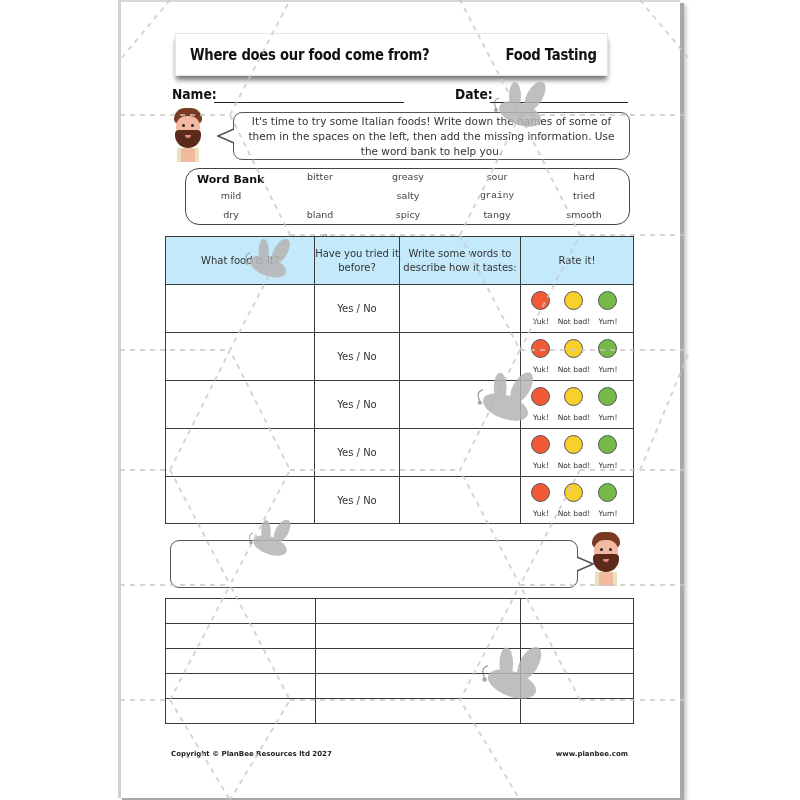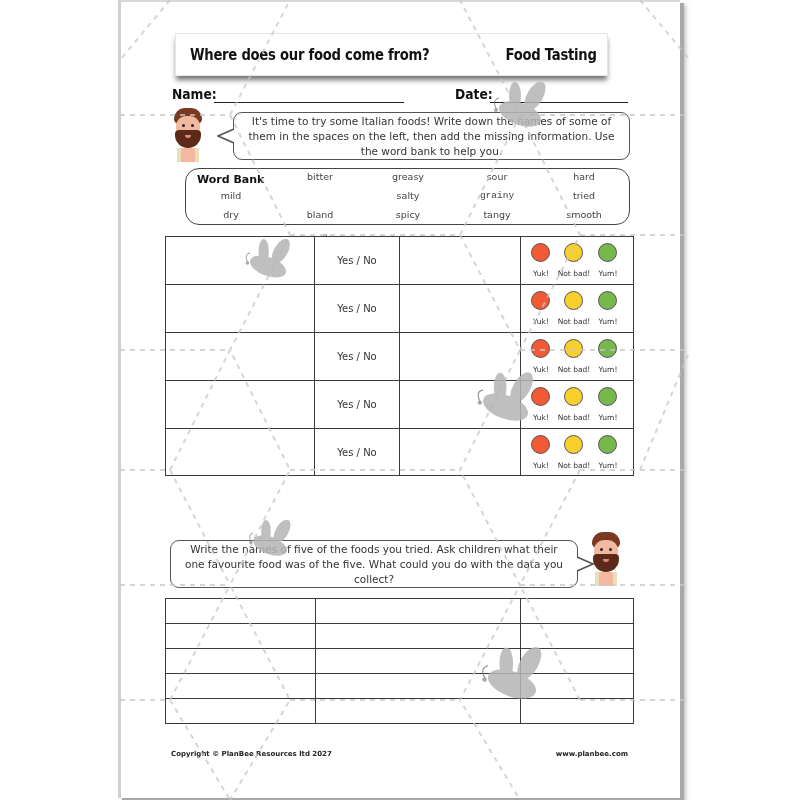--- a/index.html
+++ b/index.html
@@ -130,20 +130,26 @@
 </div>
 
 <table class="grid" style="left:165px; top:236px; width:468px;">
   <colgroup>
       <col style="width:149px">
       <col style="width:85px">
       <col style="width:121px">
       <col style="width:113px">
     </colgroup>
   <tbody>
+      <tr style="height:48px;">
+    <th>What food is it?</th>
+    <th>Have you tried it before?</th>
+    <th>Write some words to describe how it tastes:</th>
+    <th>Rate it!</th>
+  </tr>
   <tr style="height:48px;">
     <td></td>
     <td class="yesno">Yes / No</td>
     <td></td>
     <td class="rate-cell">
       <div class="dot" style="left:10px; background:#f25a35;"></div>
       <div class="dot" style="left:43px; background:#f9cf2b;"></div>
       <div class="dot" style="left:77px; background:#76b94b;"></div>
       <span class="dot-label" style="left:20px;">Yuk!</span>
       <span class="dot-label" style="left:53px;">Not bad!</span>
@@ -203,21 +209,20 @@
     </td>
   </tr>
 </tbody>
   </table>
 
 <div class="bubble" style="left:170px; top:540px; width:408px; height:48px;">
   <svg class="tail" style="right:-17px; top:14px;" viewBox="0 0 18 18">
     <polyline points="1,2 17,9 1,16" fill="#fff" stroke="#555" stroke-width="1.5"></polyline>
     <line x1="0.5" y1="3" x2="0.5" y2="15" stroke="#fff" stroke-width="2"></line>
   </svg>
-  <span>Write the names of five of the foods you tried. Ask children what their one favourite food was of the five. What could you do with the data you collect?</span>
 </div>
 
 <div class="avatar" style="left:584px; top:532px;">
   <div class="hair"></div>
     <div class="face"></div>
   <div class="eye" style="left:16px;"></div>
     <div class="eye" style="left:25px;"></div>
   <div class="beard"></div>
     <div class="mouth"></div>
   <div class="body"></div>

